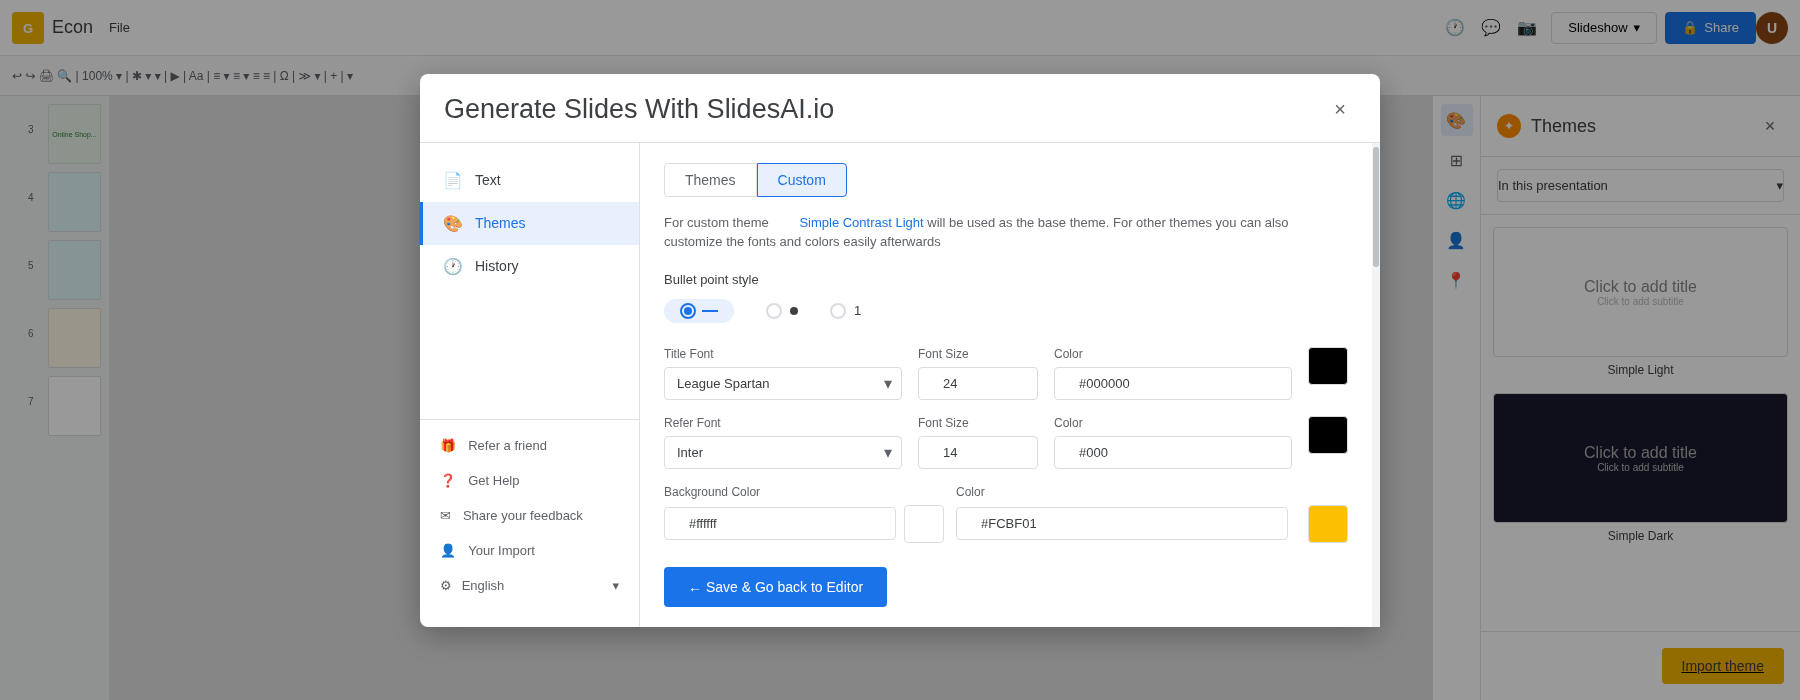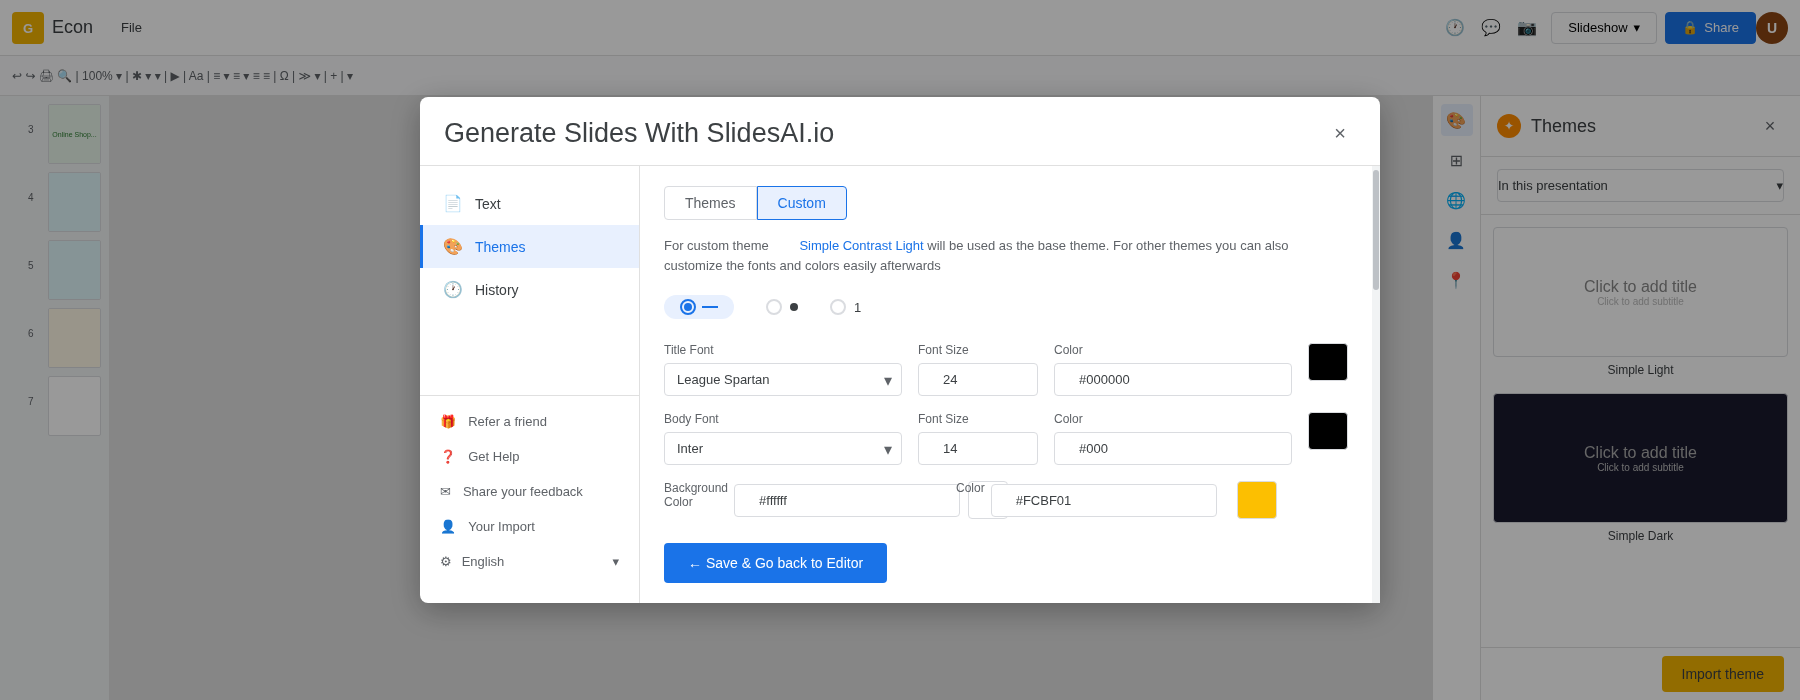--- a/index.html
+++ b/index.html
@@ -46,21 +46,20 @@
     }
     .top-bar-title {
       font-size: 18px;
       color: #3c4043;
       margin-right: 16px;
     }
     .top-bar-menu {
       font-size: 13px;
       color: #3c4043;
       margin-right: 8px;
-      margin-left: 12px;
     }
     .top-bar-spacer { flex: 1; }
     .top-bar-btn {
       height: 32px;
       padding: 0 16px;
       border-radius: 4px;
       border: 1px solid #dadce0;
       background: white;
       font-size: 13px;
       cursor: pointer;
@@ -234,24 +233,25 @@
     .theme-preview-subtitle {
       font-size: 10px;
       color: #bbb;
     }
     .theme-name {
       font-size: 12px;
       color: #3c4043;
       text-align: center;
     }
     .themes-footer {
-      padding: 8px 16px;
+      padding: 16px 16px;
       border-top: 1px solid #e0e0e0;
       display: flex;
       justify-content: flex-end;
+      text-decoration: underline;
     }
     .import-theme-btn {
       background: #f4b400;
       color: #3c4043;
       border: none;
       padding: 10px 20px;
       border-radius: 4px;
       font-size: 14px;
       font-weight: 500;
       cursor: pointer;
@@ -559,21 +559,21 @@
 
     
     .bg-color-row {
       display: flex;
       align-items: flex-start;
       gap: 12px;
       margin-bottom: 24px;
     }
     .bg-color-group {
       display: flex;
-      flex-direction: row;
+      flex-direction: column;
       gap: 6px;
     }
     .bg-color-group.bg { flex: 1; max-width: 280px; }
     .bg-color-group.accent { flex: 1; }
     .white-swatch-container {
       display: flex;
       align-items: center;
       gap: 8px;
     }
     .white-swatch {
@@ -823,20 +823,21 @@
 
           <div class="tab-bar">
             <div class="tab">Themes</div>
             <div class="tab active">Custom</div>
           </div>
 
           <p class="description-text">
             <span>For custom theme </span><a class="description-link">Simple Contrast Light</a><span> will be used as the base theme. For other themes you can also customize the fonts and colors easily afterwards</span>
           </p>
 
+          <div class="section-label">Bullet point style</div>
           <div class="bullet-options">
             <div class="bullet-option">
               <div class="bullet-pill">
                 <div class="bullet-radio selected"></div>
                 <div class="bullet-dash"></div>
               </div>
             </div>
             <div class="bullet-option">
               <div class="bullet-radio"></div>
               <div class="bullet-dot-preview"></div>
@@ -864,21 +865,21 @@
               <label class="form-label">Color</label>
               <input class="form-input" type="text" value="#000000" style="">
             </div>
             <div style="display:flex;flex-direction:column;justify-content:flex-end;">
               <div class="color-swatch black"></div>
             </div>
           </div>
 
           <div class="form-row">
             <div class="form-group font">
-              <label class="form-label">Body Font</label>
+              <label class="form-label">Refer Font</label>
               <div class="select-wrapper">
                 <select class="form-select">
                   <option>Inter</option>
                 </select>
               </div>
             </div>
             <div class="form-group font-size">
               <label class="form-label">Font Size</label>
               <input class="form-input" type="text" value="14" style="">
             </div>

